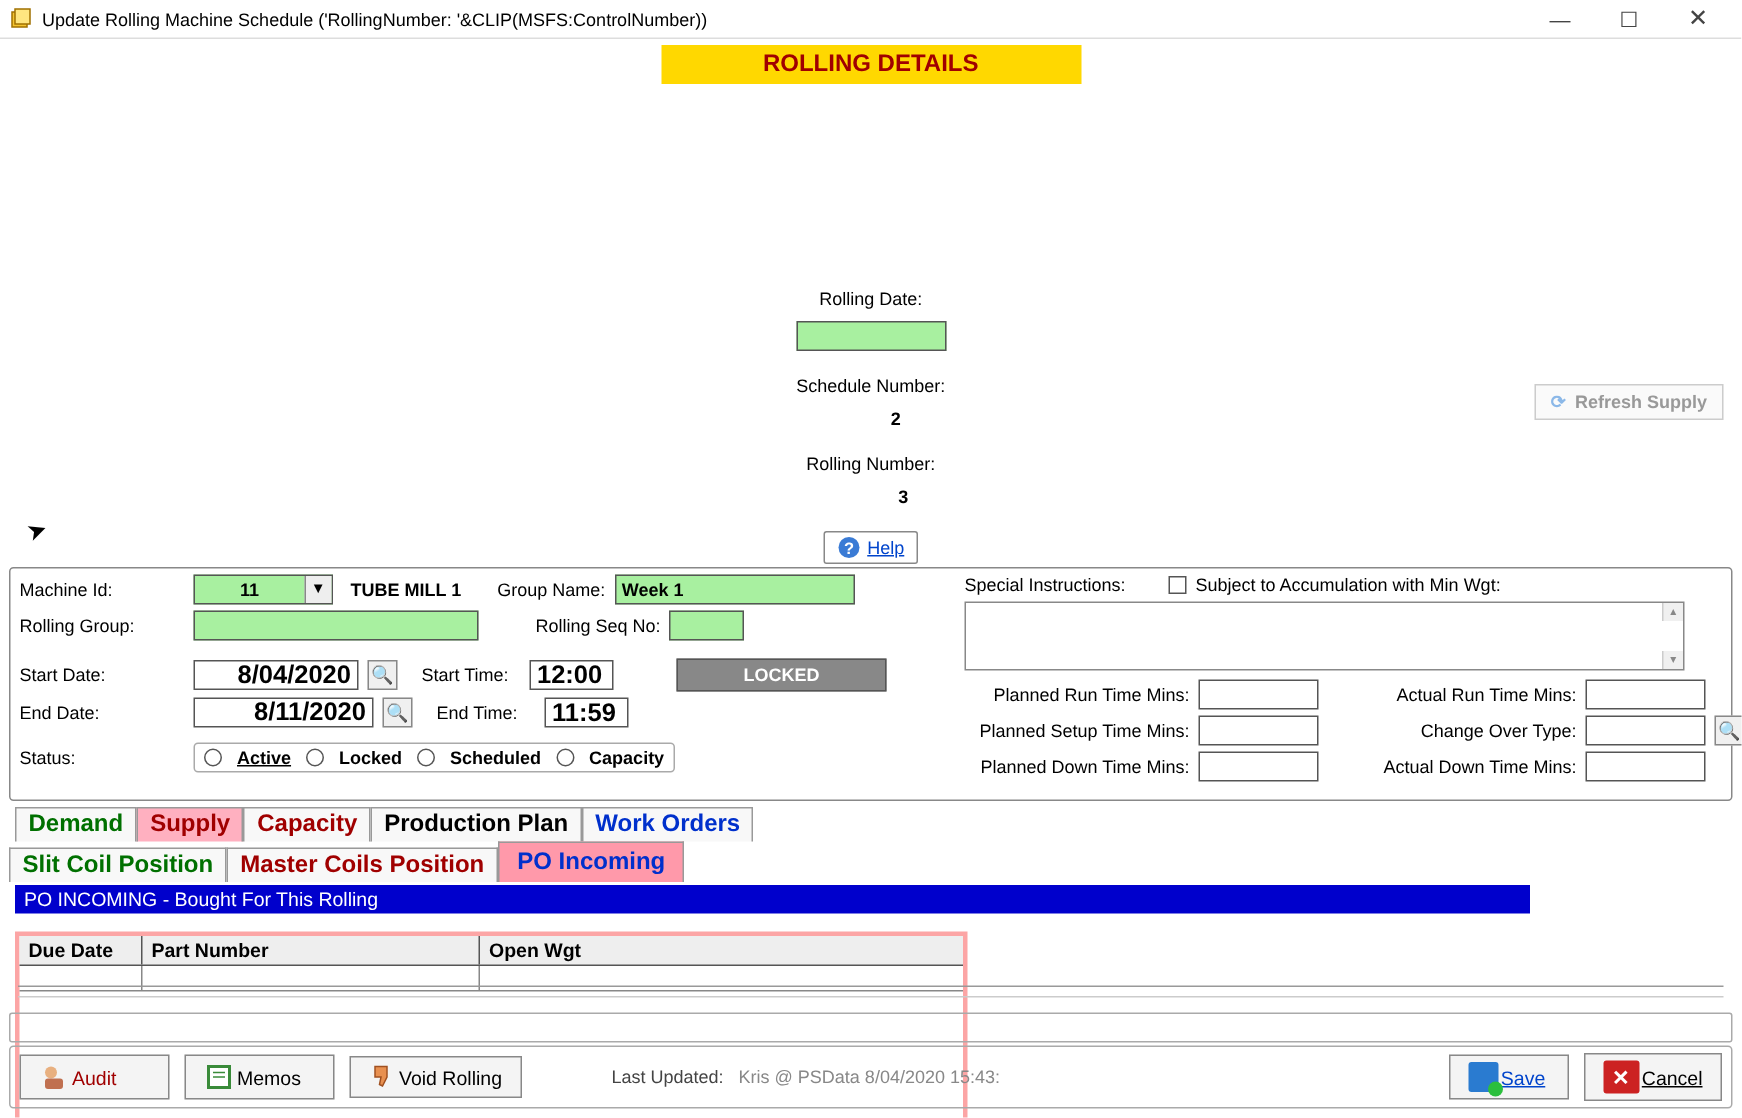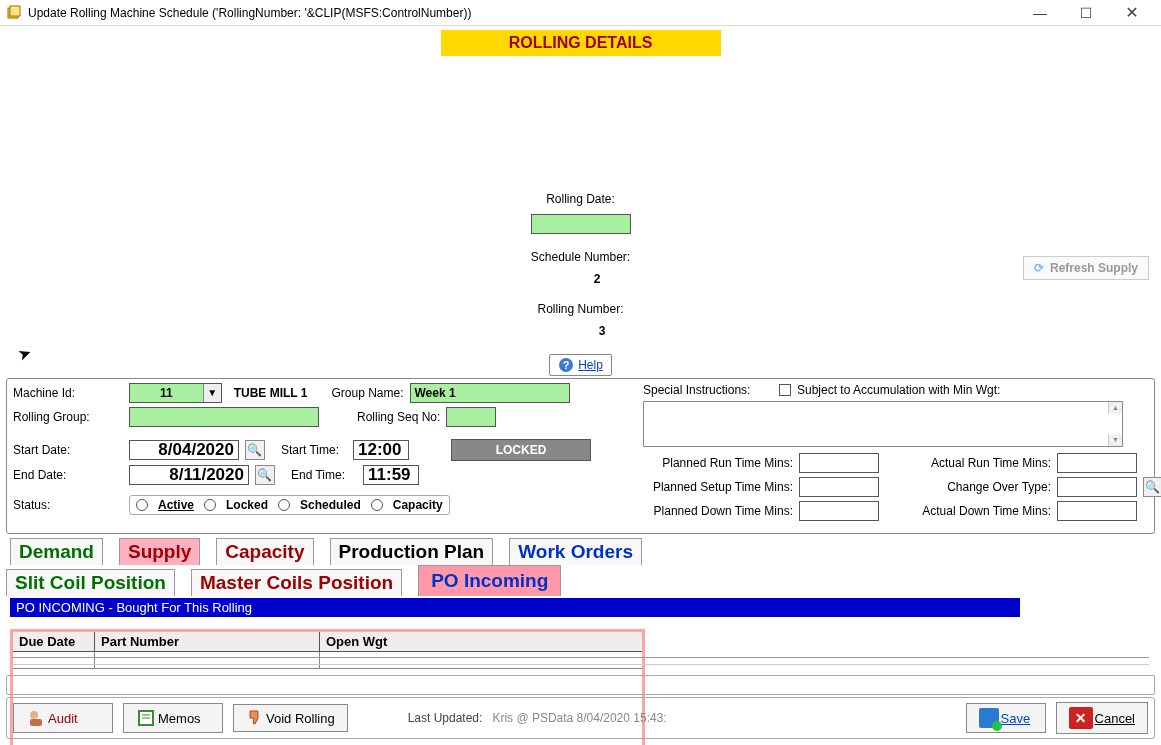--- a/index.html
+++ b/index.html
@@ -36,21 +36,21 @@
 .cb { width: 12px; height: 12px; border: 1px solid #555; display: inline-block; background: #fff; vertical-align: middle; }
 .radio { width: 12px; height: 12px; border: 1px solid #555; border-radius: 50%; display: inline-block; vertical-align: middle; background: #fff; }
 .radio-row { display: flex; align-items: center; gap: 10px; border: 1px solid #aaa; padding: 2px 6px; border-radius: 3px;}
 .txtarea { border: 1px solid #888; width: 480px; height: 46px; background: #fff; position: relative; }
 .txtarea .scroll-up, .txtarea .scroll-down { position: absolute; right: 0; width: 14px; height: 12px; background: #f0f0f0; border-left: 1px solid #ccc; text-align: center; font-size: 8px; line-height: 12px; color: #888;}
 .txtarea .scroll-up { top: 0; }
 .txtarea .scroll-down { bottom: 0; }
 
 
 .tabs-row { display: flex; align-items: flex-end; margin: 4px 0 0 10px; }
-.tab { padding: 2px 8px; border: 1px solid #999; border-bottom: none; margin-right: 16px; font-size: 19px; font-weight: bold; background: #f8f8f8; cursor: pointer; }
+.tab { padding: 2px 8px; border: 1px solid #999; border-bottom: none; margin-right: 0px; font-size: 16px; font-weight: bold; background: #f8f8f8; cursor: pointer; }
 .tab.green-t { color: #007000; }
 .tab.red-t { color: #a00000; }
 .tab.blue-t { color: #0030cc; }
 .tab.black-t { color: #000; }
 .tab.active-pink { background: #ff99aa; color: #0030cc; font-weight: bold; padding: 4px 12px; }
 .subtabs-row { display: flex; align-items: flex-end; margin: 0 0 0 6px; }
 
 
 .blue-band { background: #0000cc; color: #fff; padding: 2px 6px; margin: 2px 10px 0 10px; font-size: 13px; }
 

